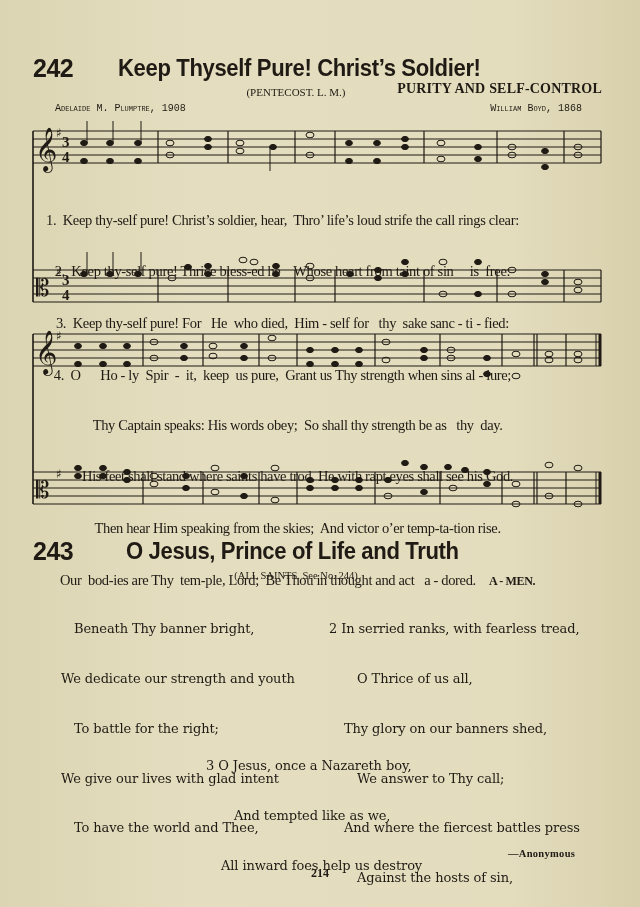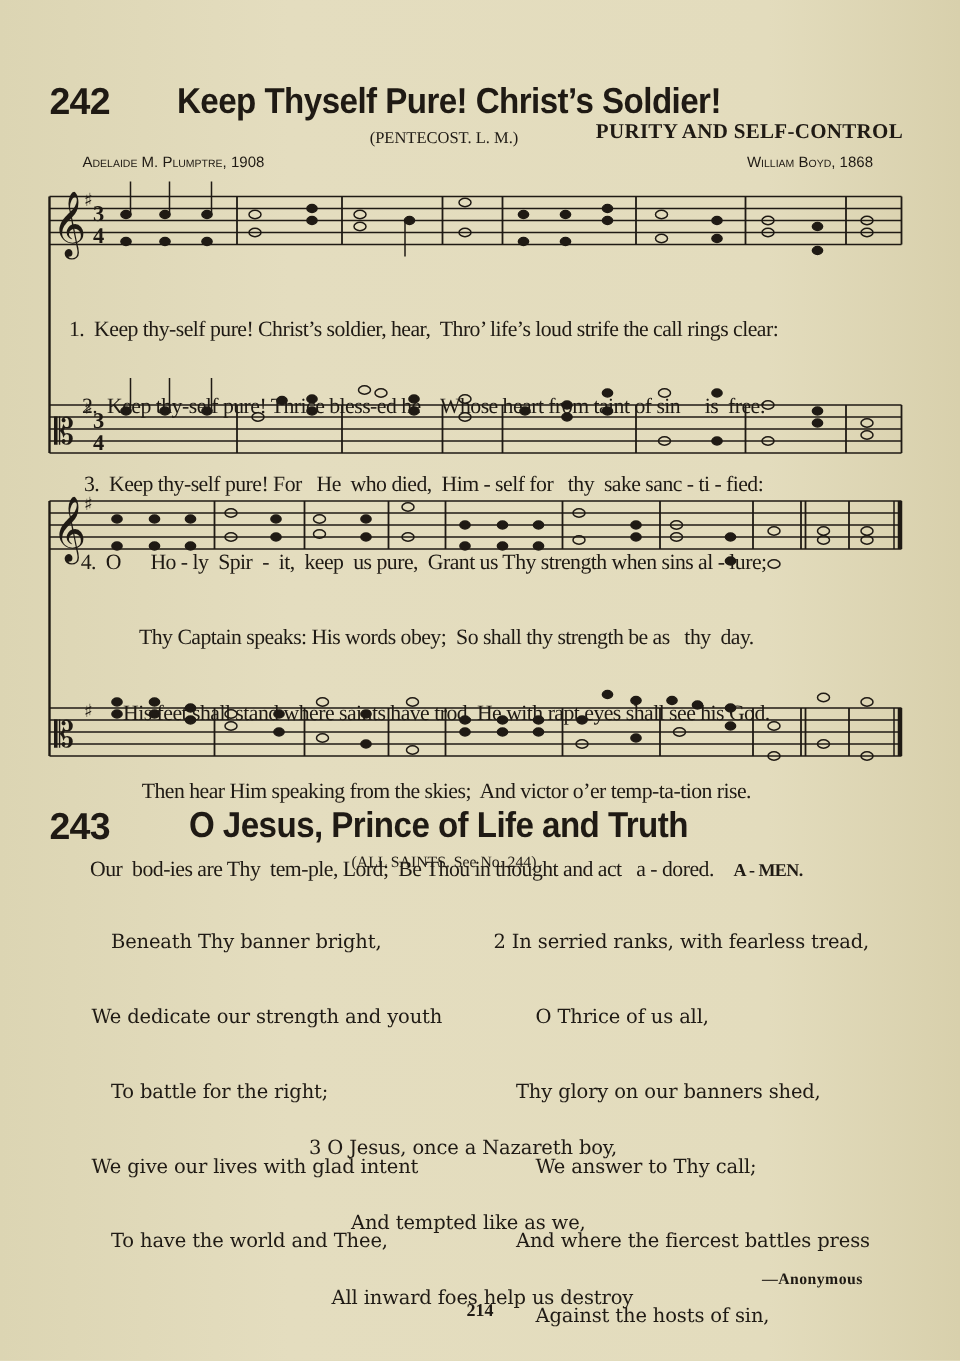--- a/index.html
+++ b/index.html
@@ -27,21 +27,21 @@
     .hymn-title {
       font-family: "Liberation Sans", sans-serif;
       font-weight: bold; font-size: 24px; letter-spacing: -0.4px;
       transform: scaleX(0.92); transform-origin: left center;
     }
     .tune-line {
       font-family: "Liberation Serif", serif;
       font-size: 11px; text-align: center; width: 592px; left: 0;
     }
     .credit {
-      font-family: Liberation Sans, sans-serif;
+      font-family: Liberation Mono, monospace;
       font-size: 10px; font-variant: small-caps;
     }
     .staff-svg { position: absolute; left: 0; }
     .lyrics {
       font-family: "Liberation Serif", serif;
       font-size: 14.5px; line-height: 17.3px; white-space: pre;
       letter-spacing: -0.35px;
       text-align: center;
     }
     .lyrics .amen { font-variant: small-caps; font-weight: bold; font-size: 12px; }

